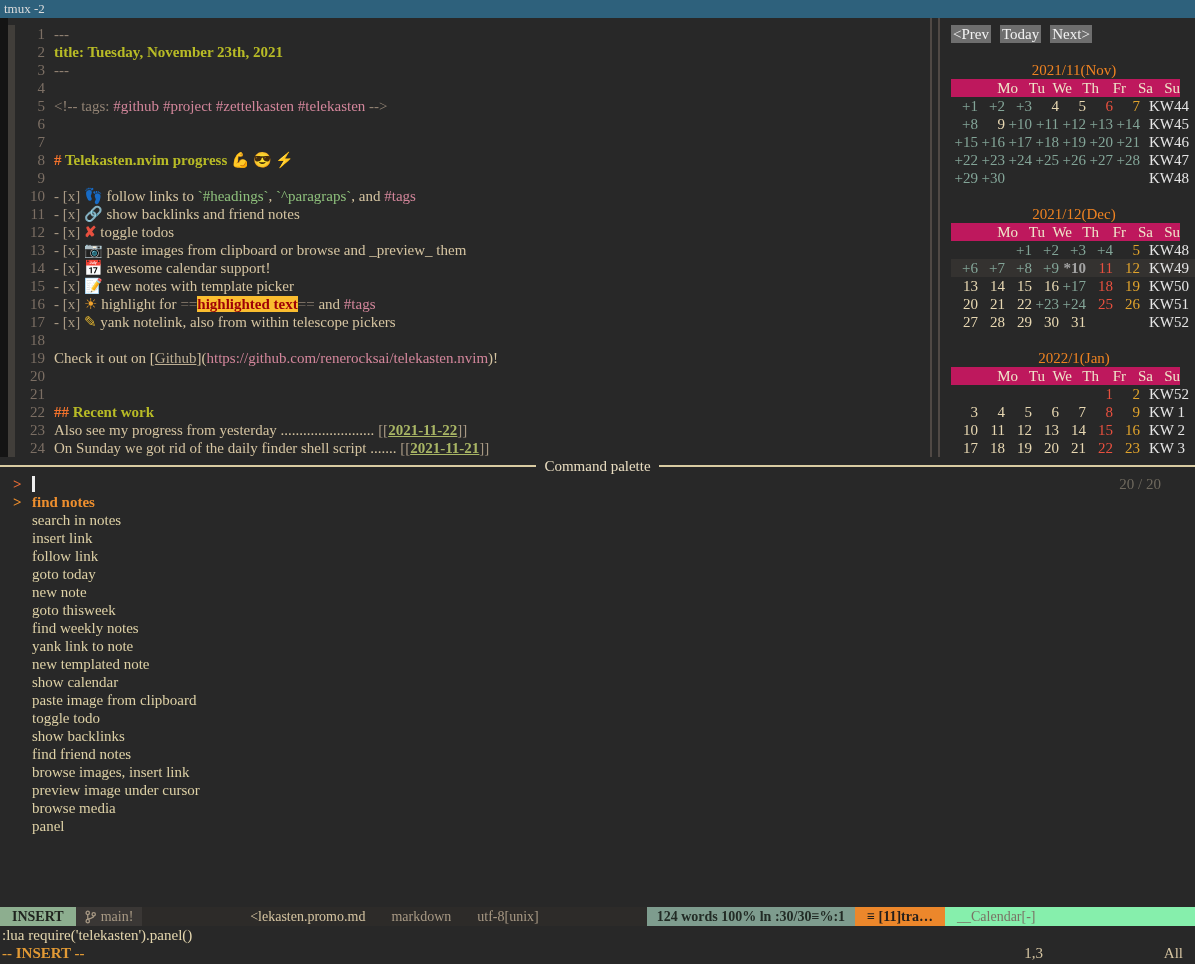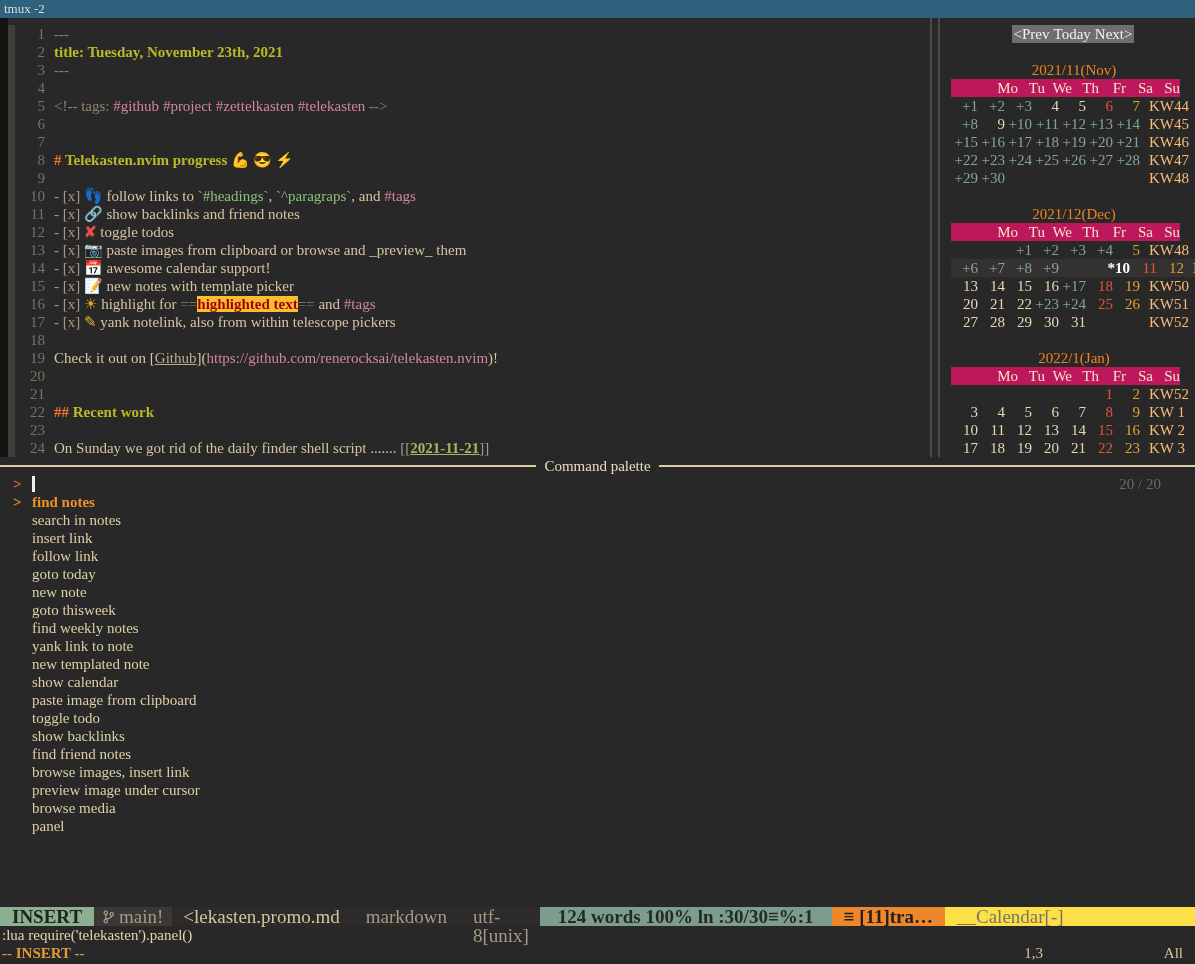--- a/index.html
+++ b/index.html
@@ -31,55 +31,55 @@
   .s-ghub{color:#bdae93;text-decoration:underline;}
   .s-wiki{color:#a9b665;font-weight:bold;text-decoration:underline;}
   .s-hl{background:#fabd2f;color:#9d0006;font-weight:bold;}
   .s-em-flex{color:#d79b55;} .s-em-cool{color:#e8c04a;} .s-em-bolt{color:#f5c33b;}
   .s-em-feet{color:#5d9fd4;} .s-em-link{color:#9aa7b0;} .s-em-x{color:#e8503f;font-weight:bold;}
   .s-em-cam{color:#b0a79a;} .s-em-cal{color:#8fb0c8;} .s-em-memo{color:#d8cfc0;}
   .s-em-sun{color:#f0a32c;} .s-em-pencil{color:#e3b52f;}
   
   .calendar{width:252px;flex:none;padding-left:8px;box-sizing:border-box;}
   .crow{height:18px;display:flex;white-space:pre;}
-  .cal-nav{justify-content:center;}
+  .cal-nav{gap:9px;}
   .cal-btn{background:#6e6e6e;color:#f2f2f2;padding:0 2px;}
   .cal-title{display:block;text-align:center;color:#ef8322;width:246px;}
   .cal-grid{align-items:center;}
   .hwrap{display:inline-flex;background:#be185d;padding-left:40px;}
   .cell{width:27px;flex:none;text-align:right;white-space:pre;}
   .hcell{color:#efe5c9;}
-  .kw{margin-left:9px;color:#fdba74;}
+  .kw{margin-left:9px;color:#e5e5e5;}
   .cal-hl{background:#343230;}
   .c-note{color:#83a598;}
   .c-day{color:#e8d8b2;}
   .c-sat{color:#e8503f;}
   .c-sun{color:#e0a32c;}
-  .c-today{color:#ffffff;font-weight:bold;padding-left:44px;}
+  .c-today{color:#a3a3a3;font-weight:bold;}
   
   .pal-border{height:18px;flex:none;display:flex;align-items:center;color:#e8dcc0;}
   .pal-border i{flex:1;border-top:2px solid #d9cba2;height:0;}
   .pal-title{padding:0 8px;}
   
   .palette{flex:1;background:#282828;overflow:hidden;}
   .prompt-row{height:18px;display:flex;align-items:center;padding-left:13px;position:relative;}
   .pr-char{color:#e66b36;font-weight:bold;width:19px;}
   .cursor{width:3px;height:16px;background:#eeeeee;display:inline-block;}
   .count{position:absolute;right:34px;color:#6f695e;}
   .prow{height:18px;display:flex;padding-left:13px;}
   .sel-char{color:#ee8f2e;font-weight:bold;width:19px;flex:none;}
   .sel-text{color:#ee8f2e;font-weight:bold;}
   .item-text{color:#ddd0a5;margin-left:19px;}
   
-  .lualine{height:19px;flex:none;display:flex;font-size:19px;line-height:19px;background:#fde047;}
+  .lualine{height:19px;flex:none;display:flex;font-size:14px;line-height:19px;background:#86efac;}
   .ll-mode{background:#8dae8f;color:#20241f;font-weight:bold;padding:0 12px;flex:none;}
   .ll-branch{background:#3a3735;color:#a89984;padding:0 9px;flex:none;display:flex;align-items:center;gap:5px;}
   .ll-info{background:#2d2b29;color:#a89984;display:flex;gap:26px;padding:0 14px;flex:1;min-width:0;justify-content:center;}
   .ll-file{color:#d5c4a1;}
-  .ll-stats{background:#7e9c8e;color:#222b25;padding:0 18px;flex:none;font-weight:bold;}
+  .ll-stats{background:#7e9c8e;color:#222b25;padding:0 10px;flex:none;font-weight:bold;}
   .ll-buf{background:#ec872b;color:#241f1c;padding:0 12px;flex:none;font-weight:bold;}
   .ll-tail{color:#7a7265;padding-left:12px;width:250px;flex:none;box-sizing:border-box;}
   
   .cmdline{height:18px;flex:none;color:#e4d6ae;padding-left:2px;white-space:pre;}
   .modeline{height:20px;flex:none;display:flex;padding-left:2px;}
   .ml-msg{color:#e29a35;font-weight:bold;}
   .ml-pos{margin-left:auto;}
   .ml-all{width:140px;text-align:right;padding-right:12px;}
 </style>
 </head>
@@ -179,20 +179,21 @@
           <div class="eline">
             <span class="lnum">21</span>
             <span class="ltxt"></span>
           </div>
           <div class="eline">
             <span class="lnum">22</span>
             <span class="ltxt"><span class="s-hash">## </span><span class="s-title">Recent work</span></span>
           </div>
           <div class="eline">
             <span class="lnum">23</span>
+            <span class="ltxt"><span class="s-base">Also see my progress from yesterday ......................... </span><span class="s-mark">[[</span><span class="s-wiki">2021-11-22</span><span class="s-mark">]]</span></span>
           </div>
           <div class="eline">
             <span class="lnum">24</span>
             <span class="ltxt"><span class="s-base">On Sunday we got rid of the daily finder shell script ....... </span><span class="s-mark">[[</span><span class="s-wiki">2021-11-21</span><span class="s-mark">]]</span></span>
           </div>
         </div>
     </div>
     <div class="vsep">
         <i></i>
         <i></i>

